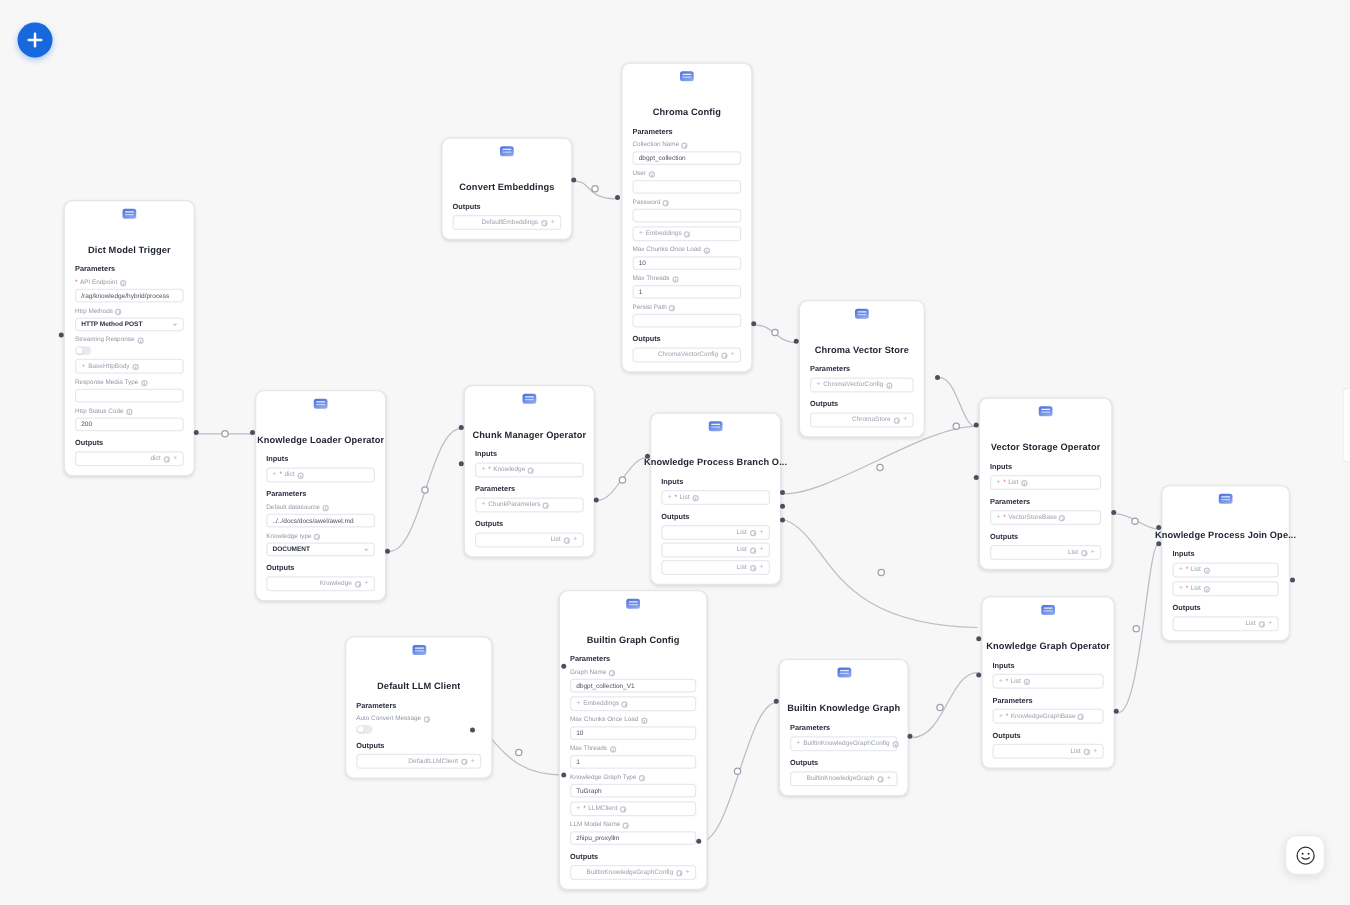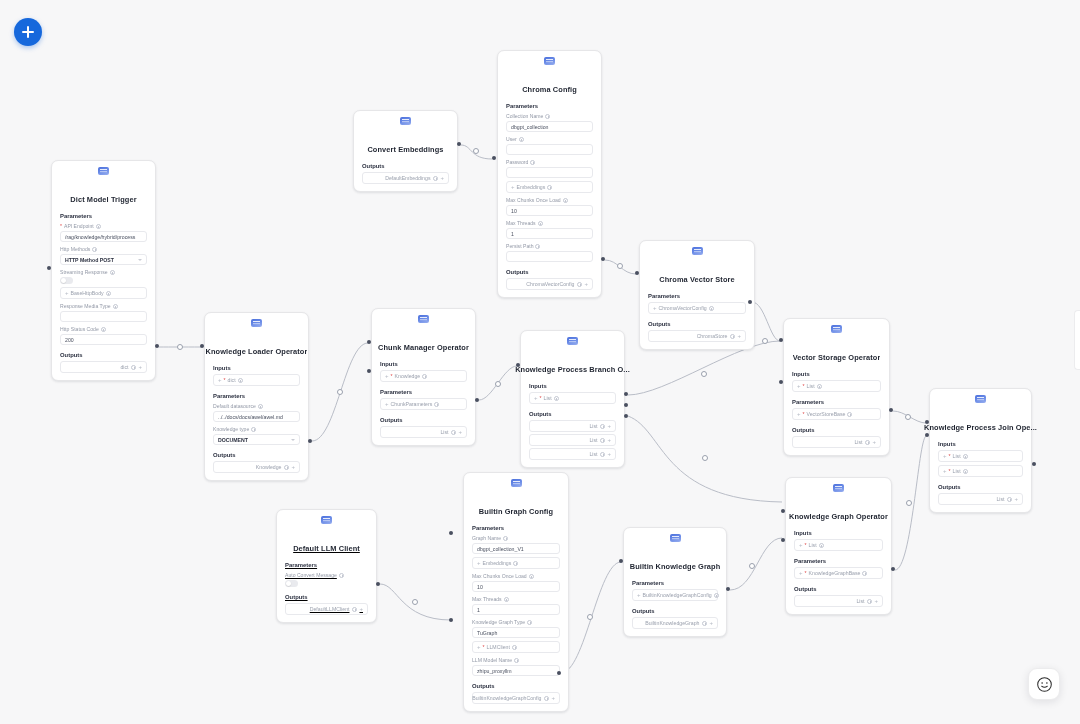--- a/index.html
+++ b/index.html
@@ -364,21 +364,21 @@
           </div>
           <div class="input-box empty"></div>
         </div>
         <div class="section-label">Outputs</div>
         <div class="out-row">
           <span>ChromaVectorConfig</span>
           <span class="info-dot"></span>
           <span class="plus">+</span>
         </div>
       </div>
-      <div class="node" style="left: 639px; top: 240px; width: 116px;">
+      <div class="node" style="left: 639px; top: 240px; width: 101px;">
         <div class="node-header">
           <span class="node-badge"></span>
           <span class="node-title">Chroma Vector Store</span>
         </div>
         <div class="section-label">Parameters</div>
         <div class="port-row">
           <span class="plus">+</span>
           <span>ChromaVectorConfig</span>
           <span class="info-dot"></span>
         </div>
@@ -506,21 +506,21 @@
           <span>BuiltinKnowledgeGraphConfig</span>
           <span class="info-dot"></span>
         </div>
         <div class="section-label">Outputs</div>
         <div class="out-row">
           <span>BuiltinKnowledgeGraph</span>
           <span class="info-dot"></span>
           <span class="plus">+</span>
         </div>
       </div>
-      <div class="node" style="left: 463px; top: 472px; width: 106px;">
+      <div class="node" style="left: 447px; top: 472px; width: 119px;">
         <div class="node-header">
           <span class="node-badge"></span>
           <span class="node-title">Builtin Graph Config</span>
         </div>
         <div class="section-label">Parameters</div>
         <div class="field">
           <div class="field-label">
             <span>Graph Name</span>
             <span class="info-dot"></span>
           </div>
@@ -565,21 +565,21 @@
           </div>
           <div class="input-box">zhipu_proxyllm</div>
         </div>
         <div class="section-label">Outputs</div>
         <div class="out-row">
           <span>BuiltinKnowledgeGraphConfig</span>
           <span class="info-dot"></span>
           <span class="plus">+</span>
         </div>
       </div>
-      <div class="node" style="left: 276px; top: 509px; width: 101px; text-decoration: underline;">
+      <div class="node" style="left: 276px; top: 509px; width: 118px;">
         <div class="node-header">
           <span class="node-badge"></span>
           <span class="node-title">Default LLM Client</span>
         </div>
         <div class="section-label">Parameters</div>
         <div class="field">
           <div class="field-label">
             <span>Auto Convert Message</span>
             <span class="info-dot"></span>
           </div>

